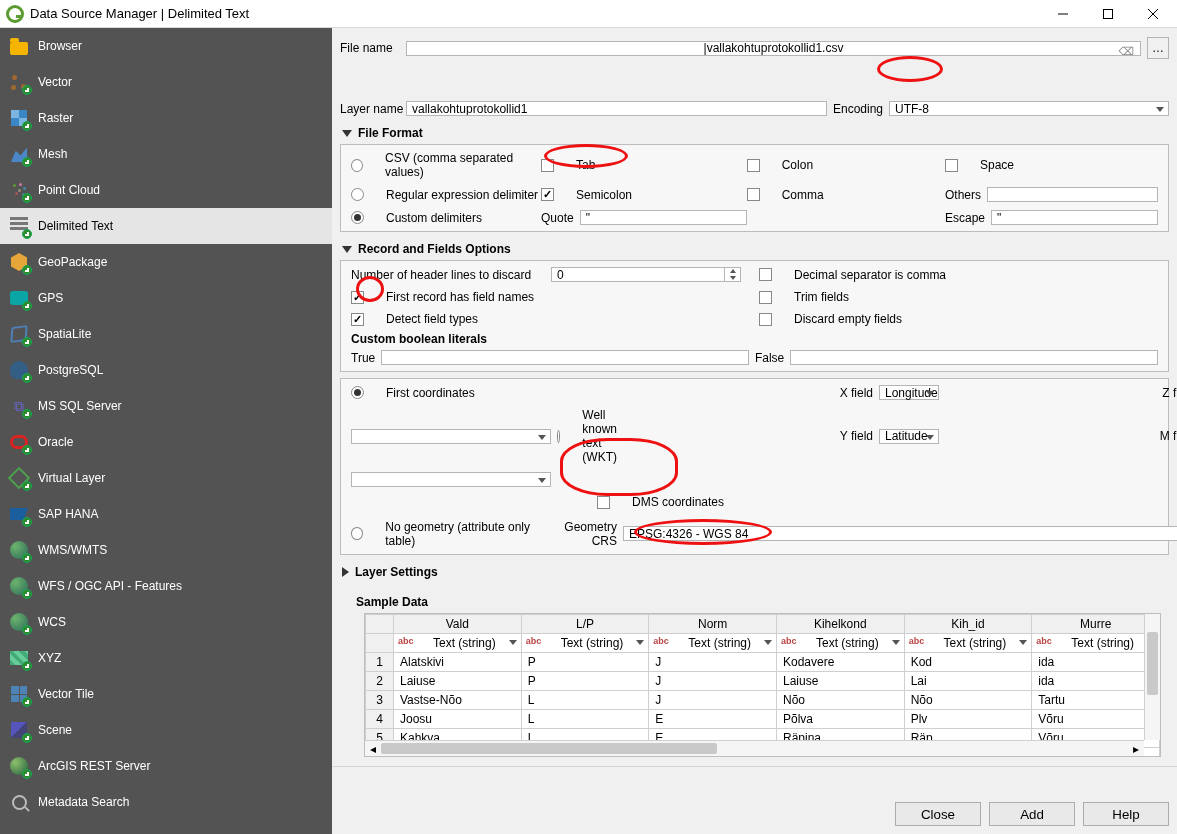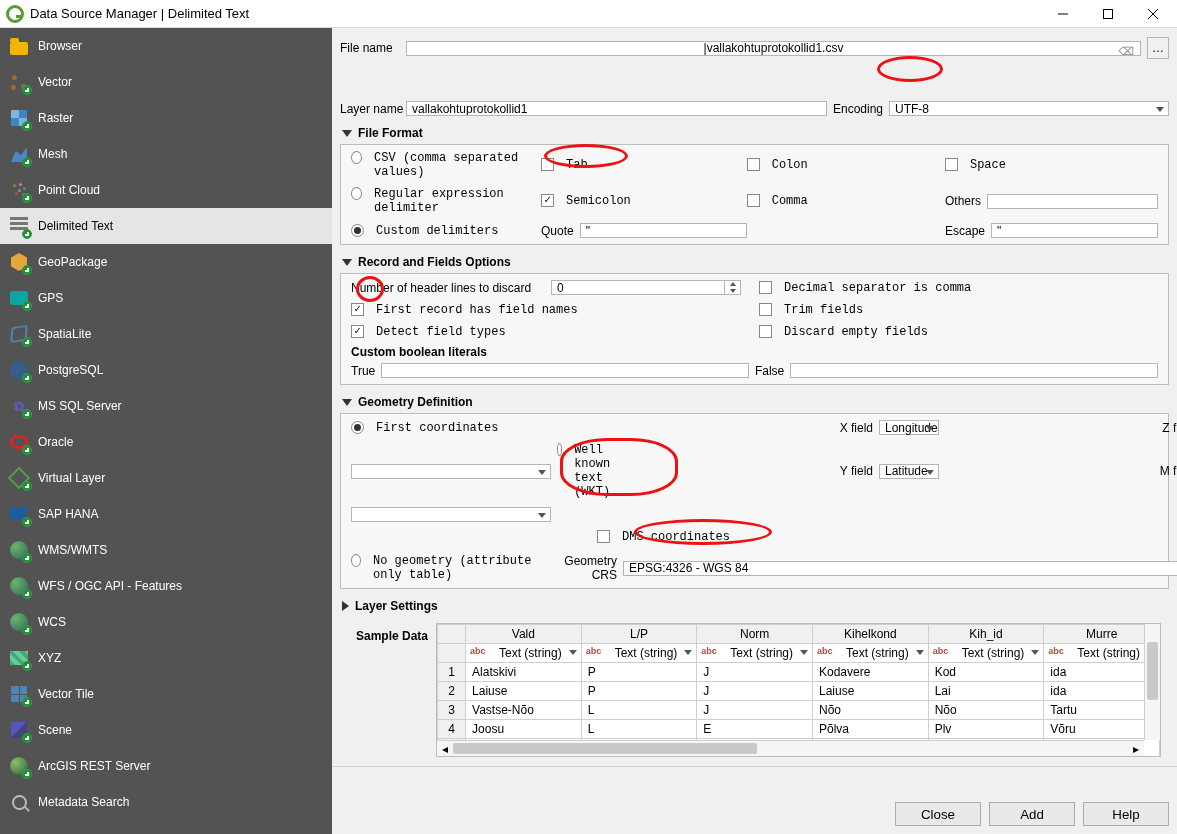--- a/index.html
+++ b/index.html
@@ -68,21 +68,21 @@
   .spinner .arrows span::before{content:"";border-left:3px solid transparent;border-right:3px solid transparent;}
   .spinner .arrows span:first-child::before{border-bottom:4px solid #555;}
   .spinner .arrows span:last-child::before{border-top:4px solid #555;}
 
   .section { margin:3px 8px; }
   .section-header{display:flex;align-items:center;gap:6px;font-weight:bold;padding:4px 2px;cursor:default;}
   .section-body{border:1px solid #bdbdbd;background:#f7f7f7;padding:6px 10px;}
   .tri{width:0;height:0;border-left:5px solid transparent;border-right:5px solid transparent;border-top:7px solid #333;}
   .tri.right{border-top:5px solid transparent;border-bottom:5px solid transparent;border-left:7px solid #333;border-right:none;}
 
-  .radio,.check{display:inline-flex;align-items:flex-start;gap:12px;font-family:Liberation Mono, monospace;}
+  .radio,.check{display:inline-flex;align-items:center;gap:22px;}
   .radio .r{width:13px;height:13px;border:1px solid #888;border-radius:50%;display:flex;align-items:center;justify-content:center;background:#fff;}
   .radio.on .r::after{content:"";width:7px;height:7px;border-radius:50%;background:#333;}
   .check .c{width:13px;height:13px;border:1px solid #888;background:#fff;display:flex;align-items:center;justify-content:center;font-size:11px;}
   .check.on .c::after{content:"✓";color:#000;font-weight:bold;line-height:11px;}
 
   .grid2 { display:grid; grid-template-columns: 190px 1fr 1fr 1fr; row-gap:8px; align-items:center;}
   .geomgrid{display:grid;grid-template-columns:200px 60px 250px 60px 250px;row-gap:8px;column-gap:6px;align-items:center;}
 
   .subhdr{font-weight:bold;margin:6px 0 4px 0;}
 
@@ -424,24 +424,20 @@
       <div style="display:flex;align-items:center;gap:6px;">
         <span>True</span>
         <input type="text" style="flex: 1 1 0%;" value="">
         <span>False</span>
         <input type="text" style="flex: 1 1 0%;" value="">
       </div>
     </div>
   </div>
 
   <div class="section">
-    <div class="section-header">
-      <span class="tri"></span>
-      <span>Geometry Definition</span>
-    </div>
     <div class="section-body">
       <div class="geomgrid">
         <div></div>
         <span class="lbl" style="text-align:right;">X field</span>
         <div class="combo">
             <span>Longitude</span>
             <span class="chev"></span>
           </div>
         <span class="lbl" style="text-align:right;">Z field</span>
         <div class="combo">
@@ -488,21 +484,21 @@
     </div>
   </div>
 
   <div class="section">
     <div class="section-header">
       <span class="tri right"></span>
       <span>Layer Settings</span>
     </div>
   </div>
 
-  <div class="section" style="flex:1;display:flex;flex-direction:row;min-height:0;margin-left:24px;">
+  <div class="section" style="flex:1;display:flex;flex-direction:column;min-height:0;margin-left:24px;">
     <div class="subhdr">Sample Data</div>
     <div class="sample-wrap">
       <table id="sample-table">
           <thead>
             <tr>
               <th class="rownum"></th>
               <th>Vald</th>
               <th>L/P</th>
               <th>Norm</th>
               <th>Kihelkond</th>

